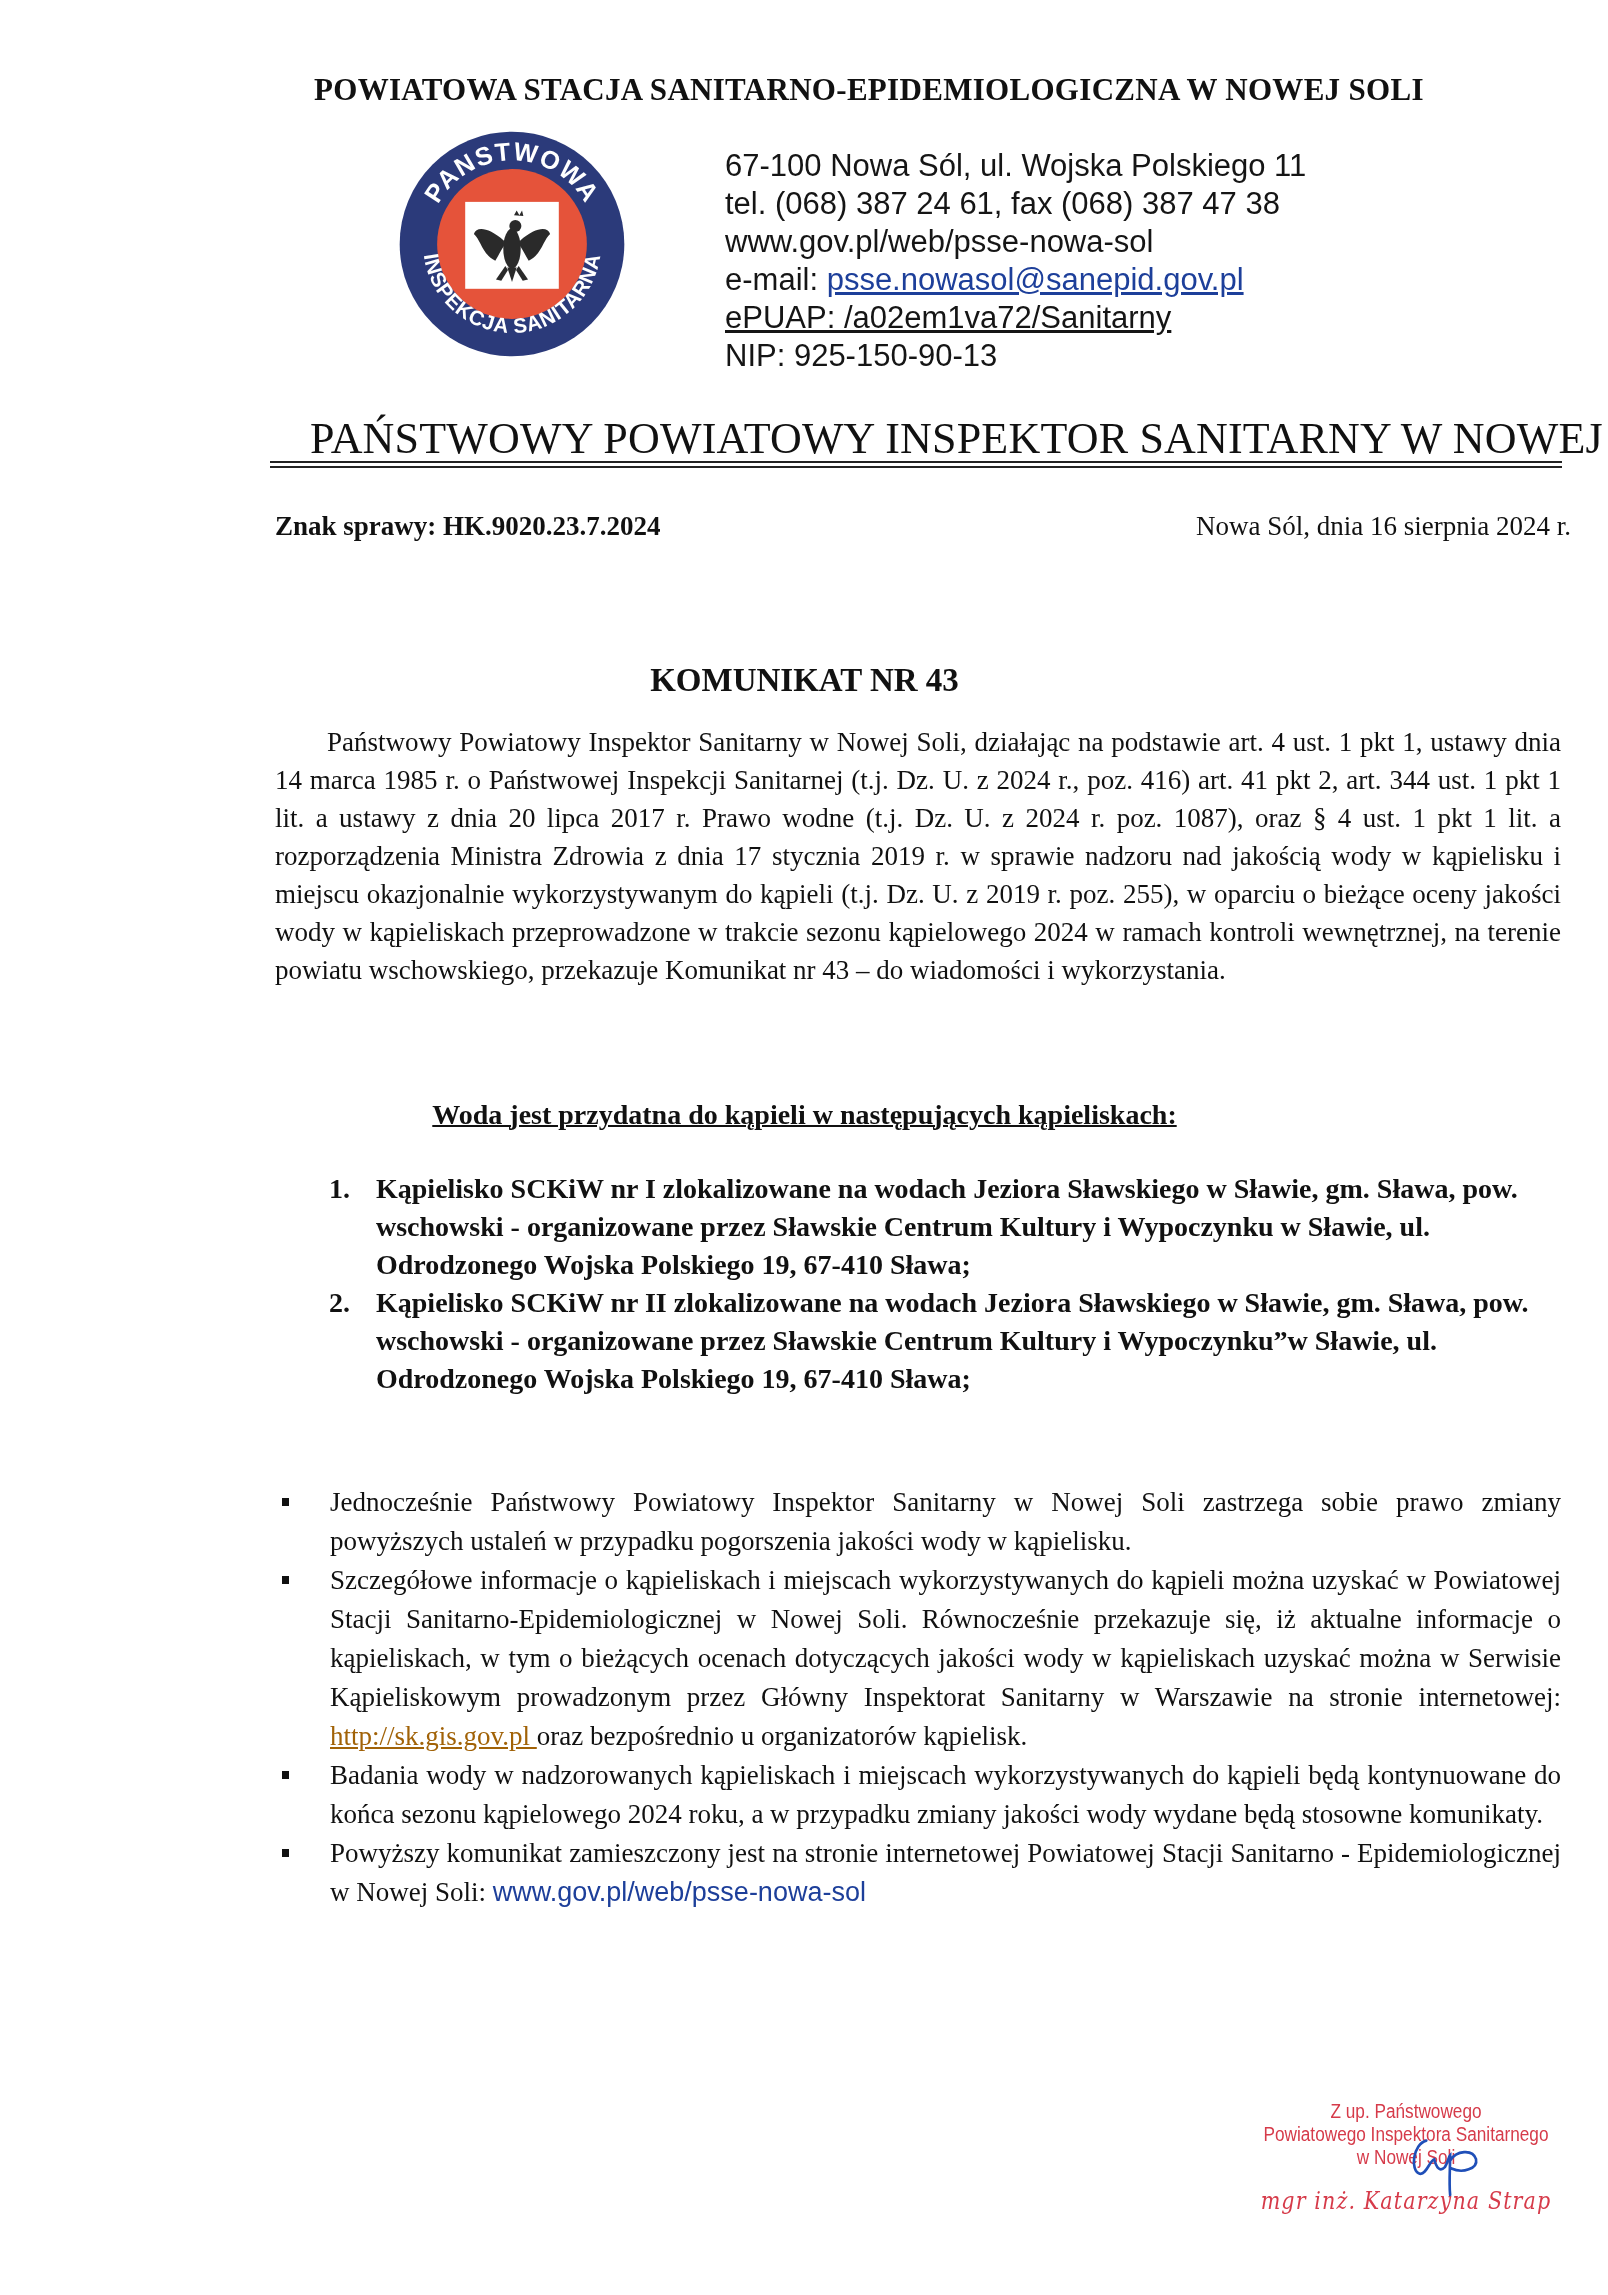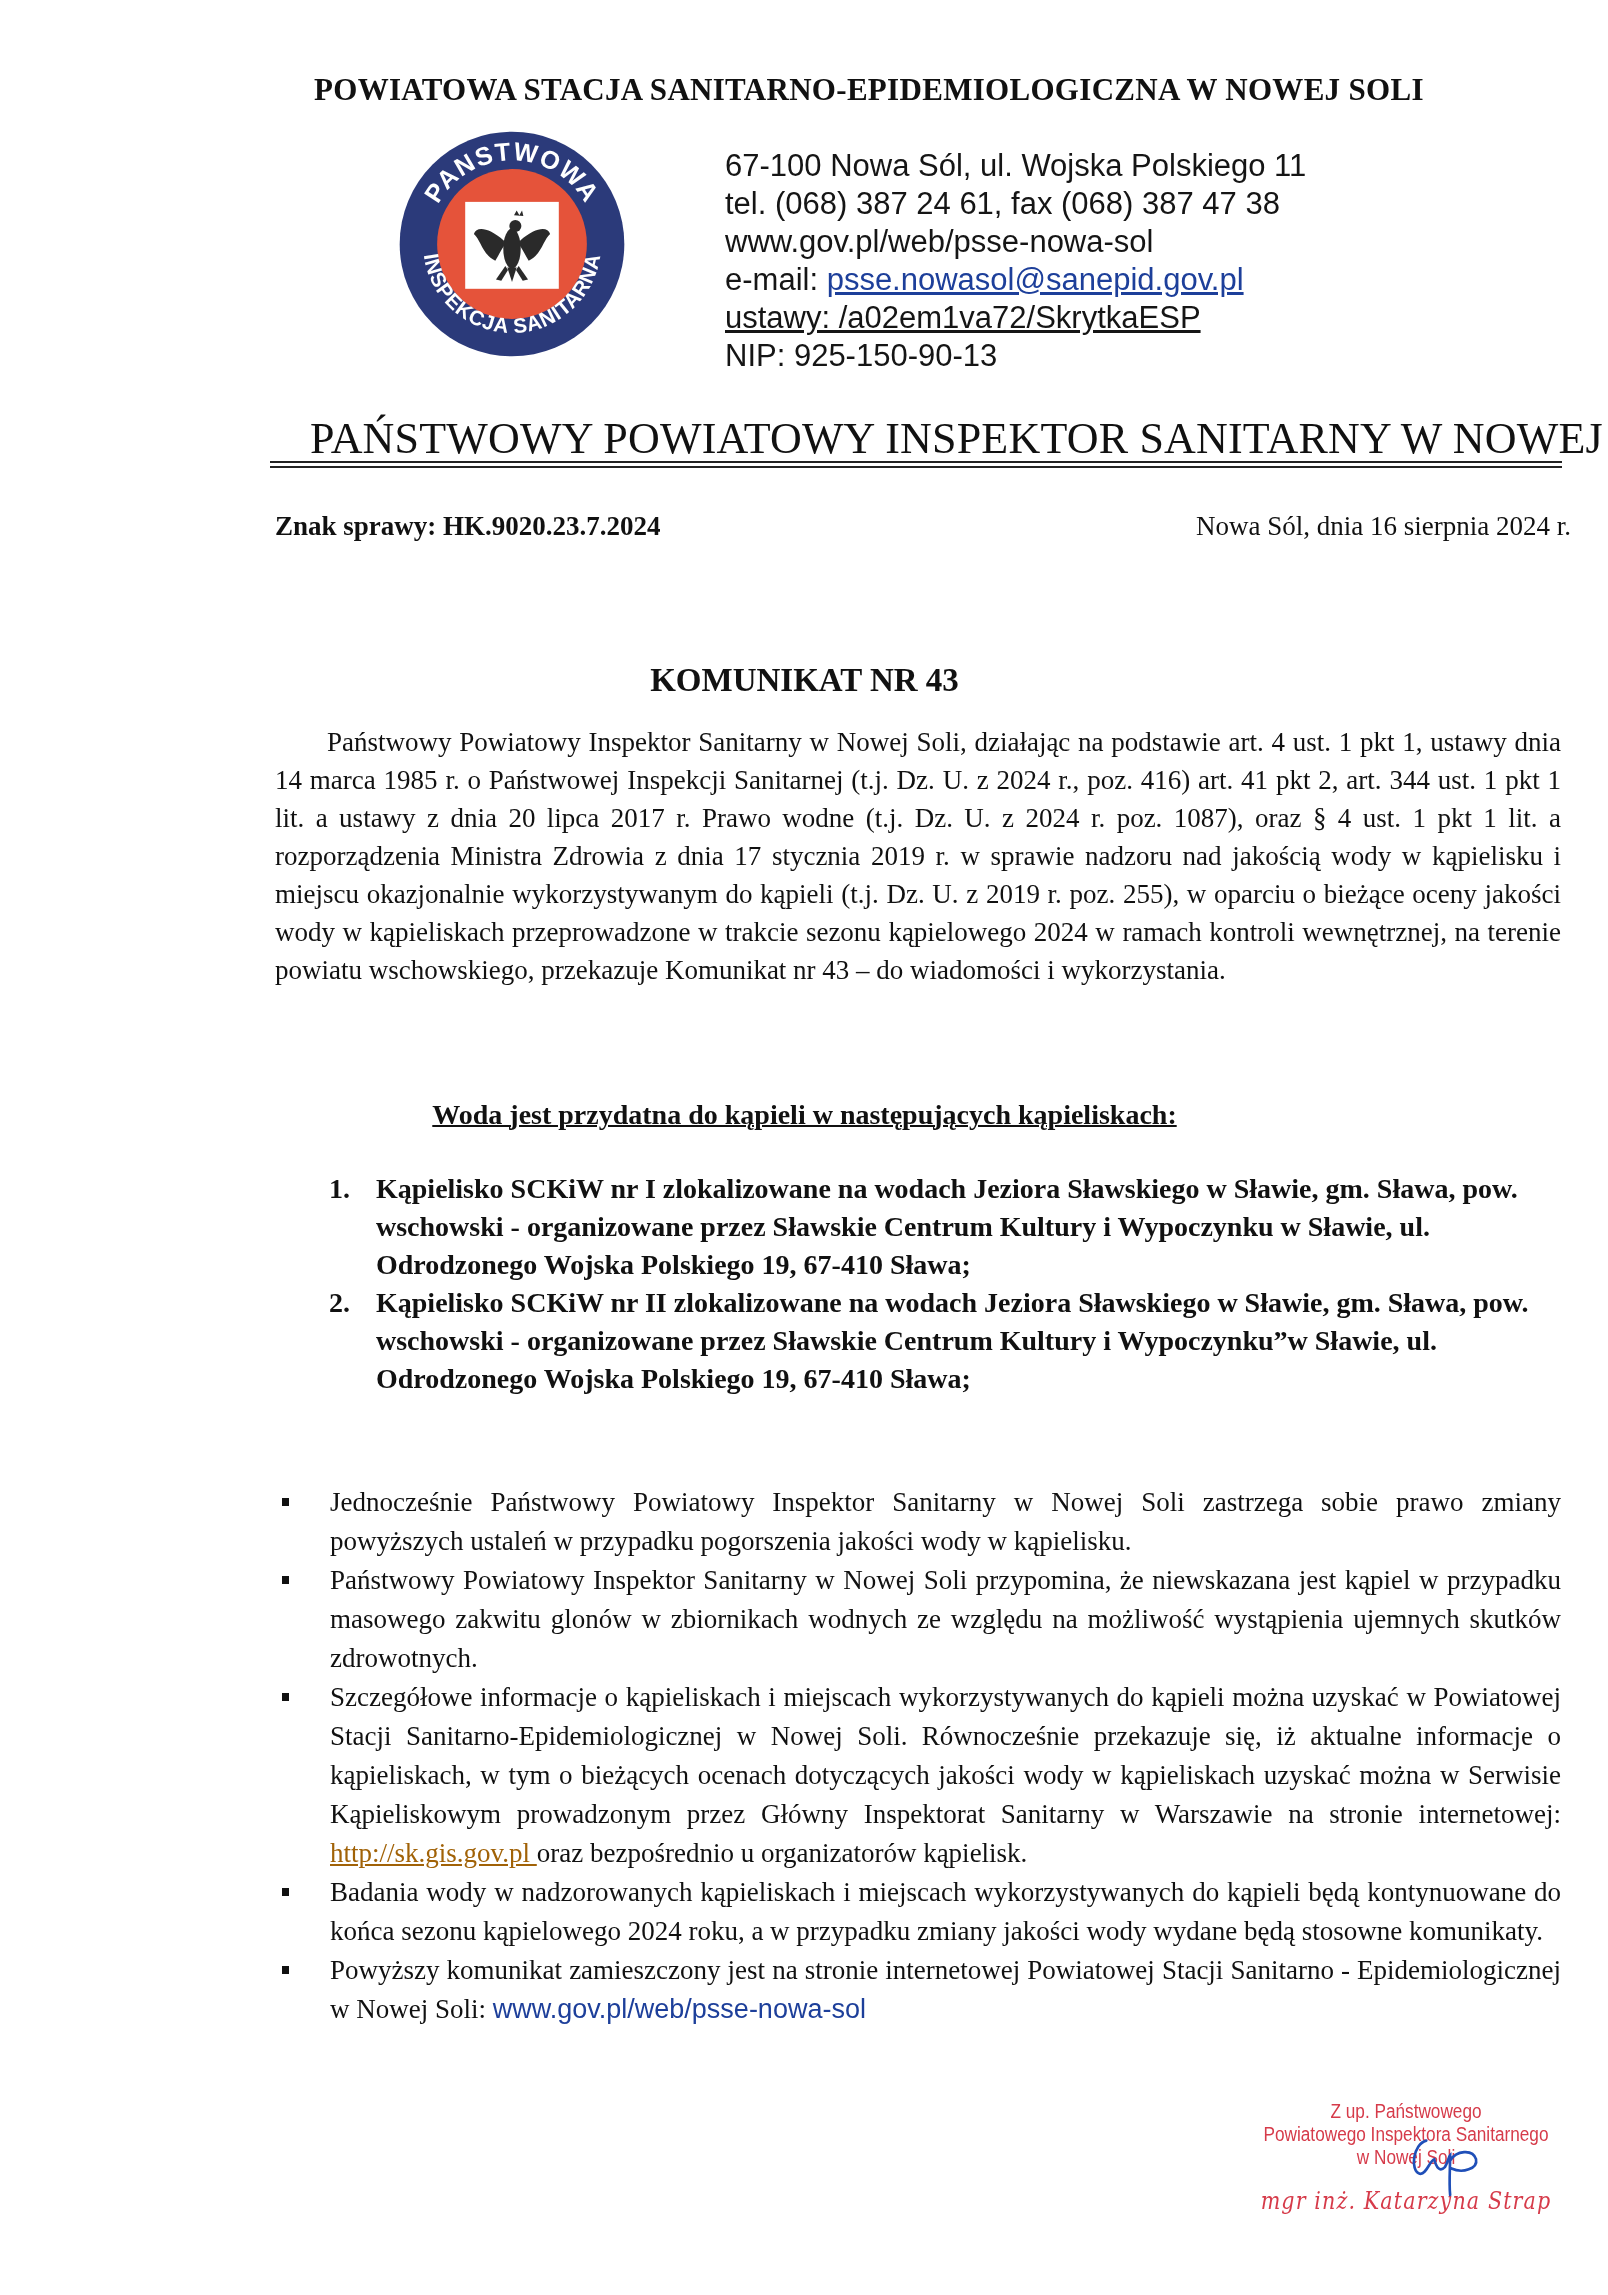--- a/index.html
+++ b/index.html
@@ -73,21 +73,21 @@
       <textPath href="#arcBot" startOffset="50%" text-anchor="middle">INSPEKCJA SANITARNA</textPath>
     </text>
   </svg>
 </div>
 
 <div id="contact" class="sans">
   <div class="line">67-100 Nowa Sól, ul. Wojska Polskiego 11</div>
   <div class="line">tel. (068) 387 24 61, fax (068) 387 47 38</div>
   <div class="line">www.gov.pl/web/psse-nowa-sol</div>
   <div class="line"><span>e-mail: </span><a>psse.nowasol@sanepid.gov.pl</a></div>
-  <div class="line u">ustawy: /a02em1va72/SkrytkaESP</div>
+  <div class="line u">ePUAP: /a02em1va72/Sanitarny</div>
   <div class="line">NIP: 925-150-90-13</div>
 </div>
 
 <div id="inspector-title" class="serif">PAŃSTWOWY POWIATOWY INSPEKTOR SANITARNY W NOWEJ SOLI</div>
 <div id="double-rule"></div>
 
 <div id="case-no" class="serif">Znak sprawy: HK.9020.23.7.2024</div>
 <div id="date-line" class="serif">Nowa Sól, dnia 16 sierpnia 2024 r.</div>
 
 <div id="komunikat" class="serif">KOMUNIKAT NR 43</div>
@@ -107,24 +107,20 @@
   </li>
 </ol>
 
 <ul id="notes" class="serif">
   <li>
     <span class="bullet"></span>
     <span>Jednocześnie Państwowy Powiatowy Inspektor Sanitarny w Nowej Soli zastrzega sobie prawo zmiany powyższych ustaleń w przypadku pogorszenia jakości wody w kąpielisku.</span>
   </li>
   <li>
     <span class="bullet"></span>
-    <span>Państwowy Powiatowy Inspektor Sanitarny w Nowej Soli przypomina, że niewskazana jest kąpiel w przypadku masowego zakwitu glonów w zbiornikach wodnych ze względu na możliwość wystąpienia ujemnych skutków zdrowotnych.</span>
-  </li>
-  <li>
-    <span class="bullet"></span>
     <span>Szczegółowe informacje o kąpieliskach i miejscach wykorzystywanych do kąpieli można uzyskać w Powiatowej Stacji Sanitarno-Epidemiologicznej w Nowej Soli. Równocześnie przekazuje się, iż aktualne informacje o kąpieliskach, w tym o bieżących ocenach dotyczących jakości wody w kąpieliskach uzyskać można w Serwisie Kąpieliskowym prowadzonym przez Główny Inspektorat Sanitarny w Warszawie na stronie internetowej: </span><a>http://sk.gis.gov.pl </a><span>oraz bezpośrednio u organizatorów kąpielisk.</span>
   </li>
   <li>
     <span class="bullet"></span>
     <span>Badania wody w nadzorowanych kąpieliskach i miejscach wykorzystywanych do kąpieli będą kontynuowane do końca sezonu kąpielowego 2024 roku, a w przypadku zmiany jakości wody wydane będą stosowne komunikaty.</span>
   </li>
   <li>
     <span class="bullet"></span>
     <span>Powyższy komunikat zamieszczony jest na stronie internetowej Powiatowej Stacji Sanitarno - Epidemiologicznej w Nowej Soli: </span><span class="site">www.gov.pl/web/psse-nowa-sol</span>
   </li>

